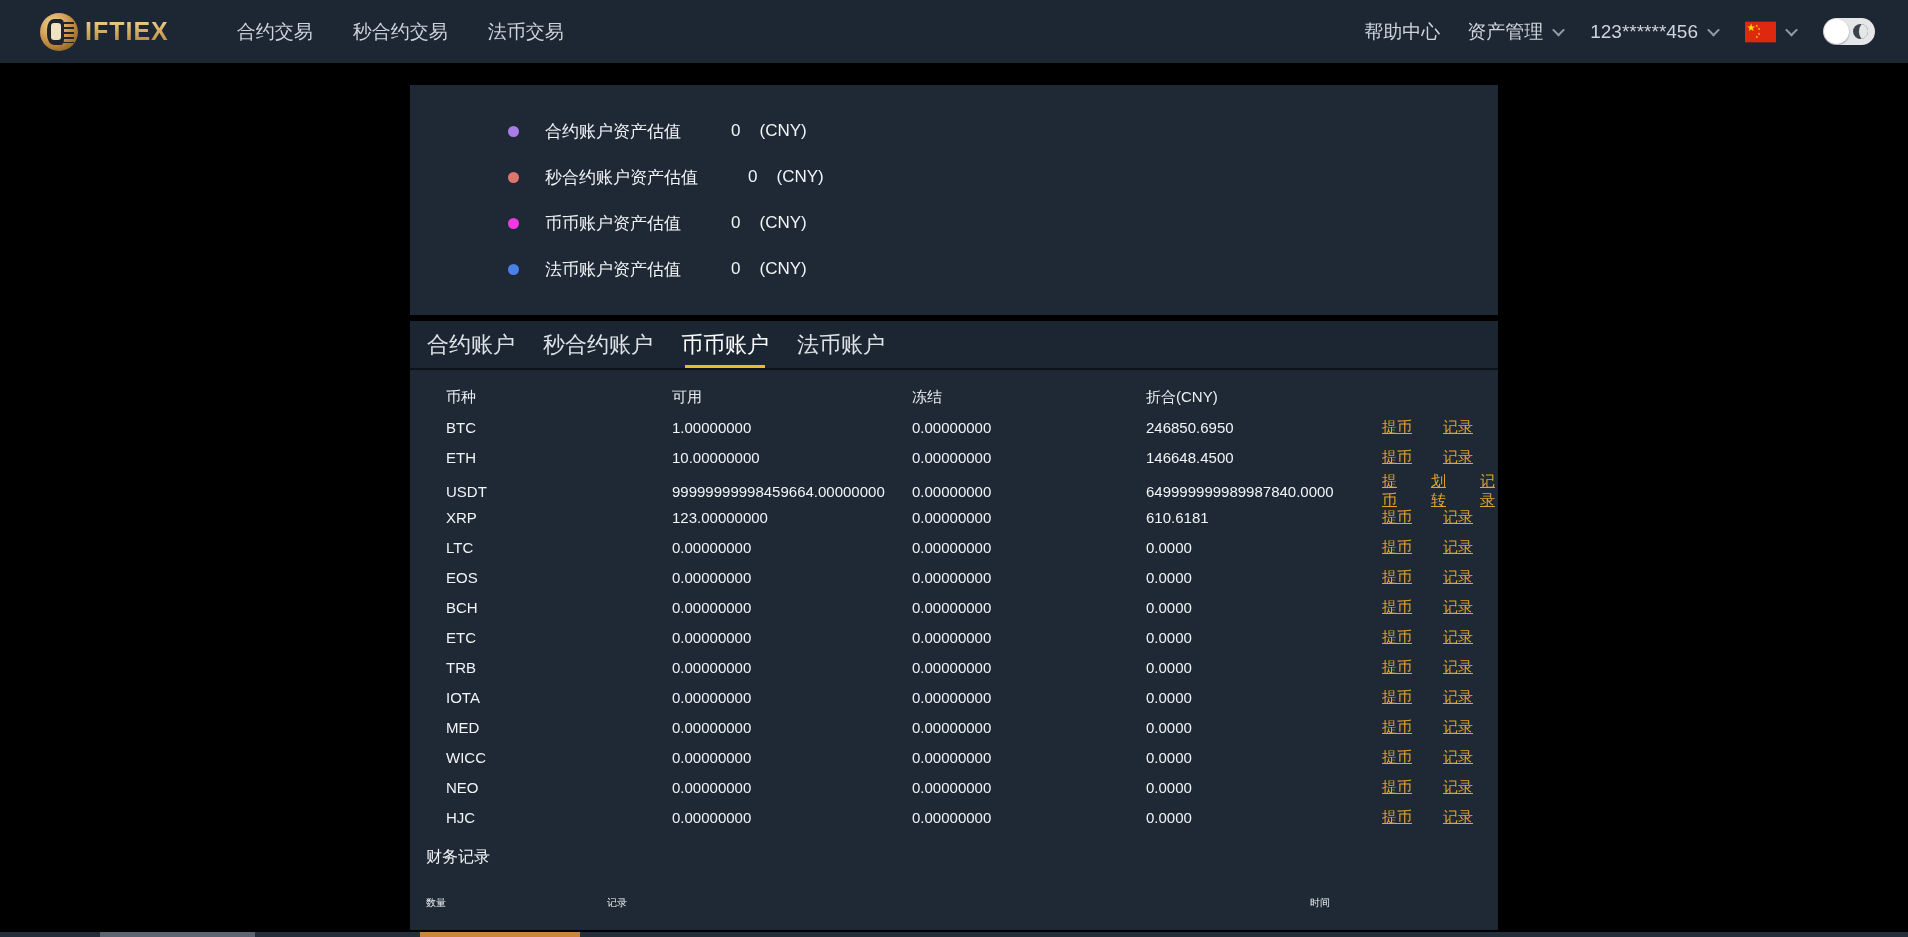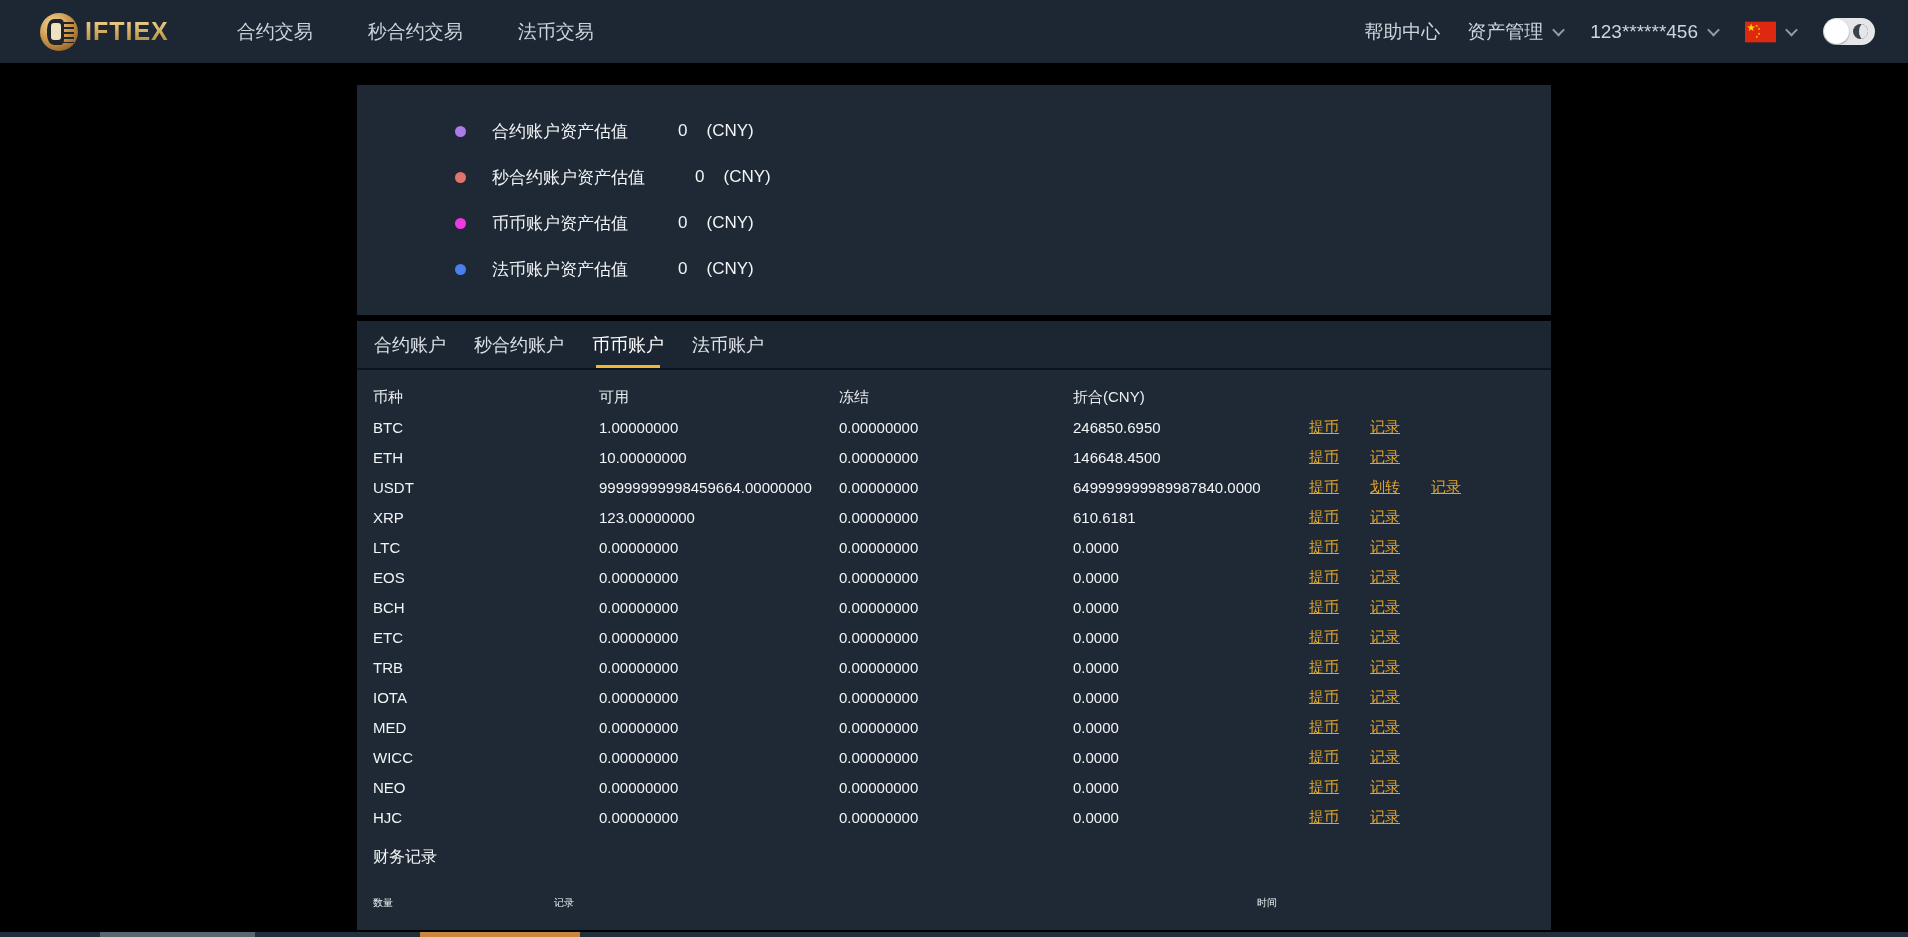--- a/index.html
+++ b/index.html
@@ -33,21 +33,21 @@
   .logo-stripes {
     position:absolute; right:4px; top:9px; width:12px; height:21px;
     background: repeating-linear-gradient(#20232a 0 2px, transparent 2px 5px);
   }
   .brand-text {
     font-size:25px; font-weight:bold; letter-spacing:1px;
     background: linear-gradient(#f3d898, #b1812f);
     -webkit-background-clip:text; background-clip:text;
     -webkit-text-fill-color:transparent; color:#d9a95c;
   }
-  .nav-left { display:flex; align-items:center; gap:55px; margin-left:68px; }
+  .nav-left { display:flex; align-items:center; gap:40px; margin-left:68px; }
   .nav-link { font-size:19px; color:#cdd4db; cursor:pointer; text-decoration:none; }
   .nav-right { margin-left:auto; display:flex; align-items:center; gap:27px; }
   .nav-right .nav-link { display:flex; align-items:center; }
   .chev {
     width:9px; height:9px; border-right:2px solid #939ca6; border-bottom:2px solid #939ca6;
     transform: rotate(45deg) translate(-1px,-1px); margin-left:11px; display:inline-block;
   }
   .flag-wrap { display:flex; align-items:center; cursor:pointer; }
   .flag { width:31px; height:22px; flex:none; display:block; }
   .toggle {
@@ -61,47 +61,47 @@
   .toggle .moon {
     position:absolute; right:7px; top:6px; width:15px; height:15px; border-radius:50%;
     background:#3c424b; overflow:hidden;
   }
   .toggle .moon::after {
     content:''; position:absolute; left:6px; top:-2px; width:14px; height:19px;
     border-radius:50%; background:#e5e6e8;
   }
 
   
-  .panel { width:1194px; margin:0 auto; background: var(--panel-bg, #1e2935); }
+  .panel { width:1088px; margin:0 auto; background: var(--panel-bg, #1e2935); }
   .summary-panel { margin-top:22px; padding:23px 0; }
   .summary-row { height:46px; display:flex; align-items:center; padding-left:98px; }
   .dot { width:11px; height:11px; border-radius:50%; flex:none; }
   .summary-label { margin-left:26px; font-size:17px; color:#f2f4f6; }
   .summary-value { margin-left:50px; font-size:17px; color:#f2f4f6; }
   .summary-unit { margin-left:19px; font-size:17px; color:#f2f4f6; }
 
   .accounts-panel { margin-top:6px; height:609px; overflow:hidden; }
   .tab-bar {
     height:49px; background:#1c2632; border-bottom:2px solid #0d131a;
     display:flex; align-items:center; padding:0 16px; gap:26px;
   }
   .tab {
-    font-size:18px; color:#dde2e7; cursor:pointer; position:relative;
+    font-size:22px; color:#dde2e7; cursor:pointer; position:relative;
     height:100%; display:flex; align-items:center; padding:0 1px;
   }
   .tab.active { color:#ffffff; }
   .tab.active::after {
     content:''; position:absolute; left:5px; right:5px; bottom:0; height:3px;
     background: var(--accent-gold, #f0b832);
   }
 
   .balance-table { padding-top:12px; }
   .b-row {
     display:grid; grid-template-columns:226px 240px 234px 236px 1fr;
-    align-items:center; height:30px; padding-left:16px; font-size:15px; color:#f2f4f6;
+    align-items:center; height:30px; padding-left:16px; font-size:15px; color:#f2f4f6;margin-left:20px;
   }
   .b-row.header { color:#eceff2; }
   .actions-cell { display:flex; gap:31px; }
   .action-link {
     color: var(--link-gold, #e2a52c); text-decoration:underline; font-size:15px; cursor:pointer;
   }
 
   .records-title { margin-top:10px; height:30px; line-height:30px; padding-left:16px; font-size:16px; color:#f2f4f6; }
   .records-header {
     margin-top:16px; display:grid; grid-template-columns:181px 703px 1fr;

